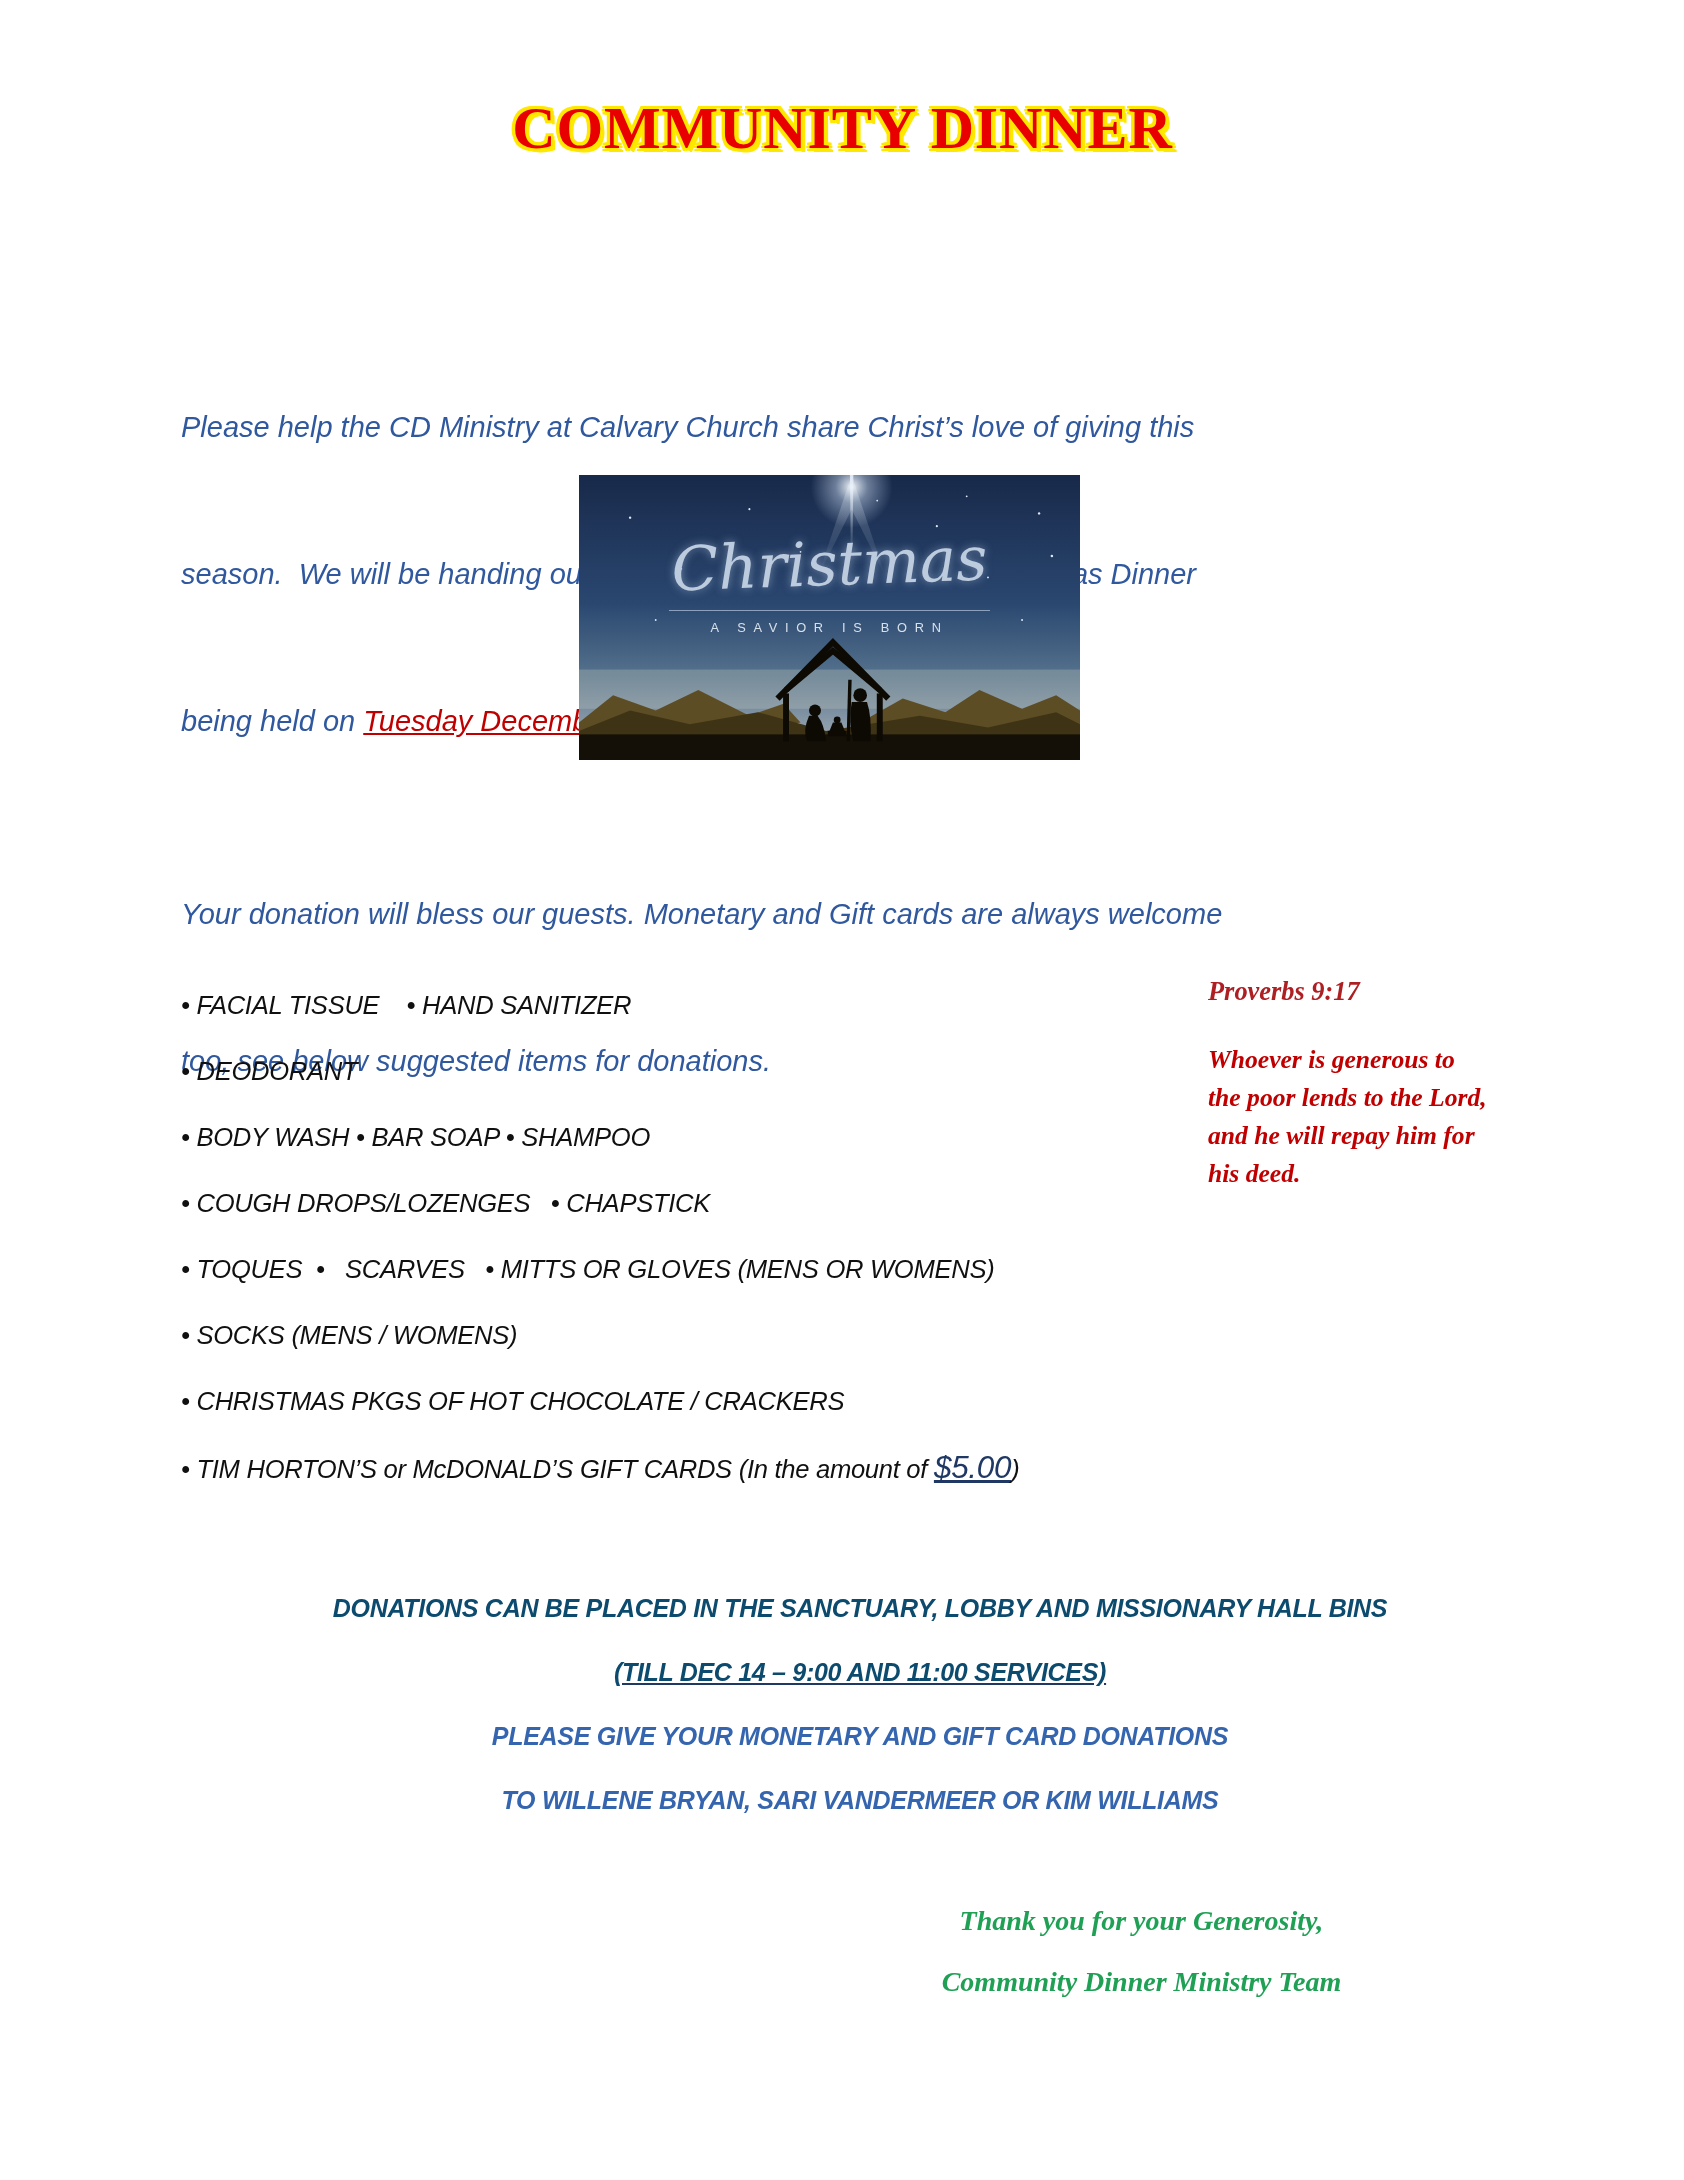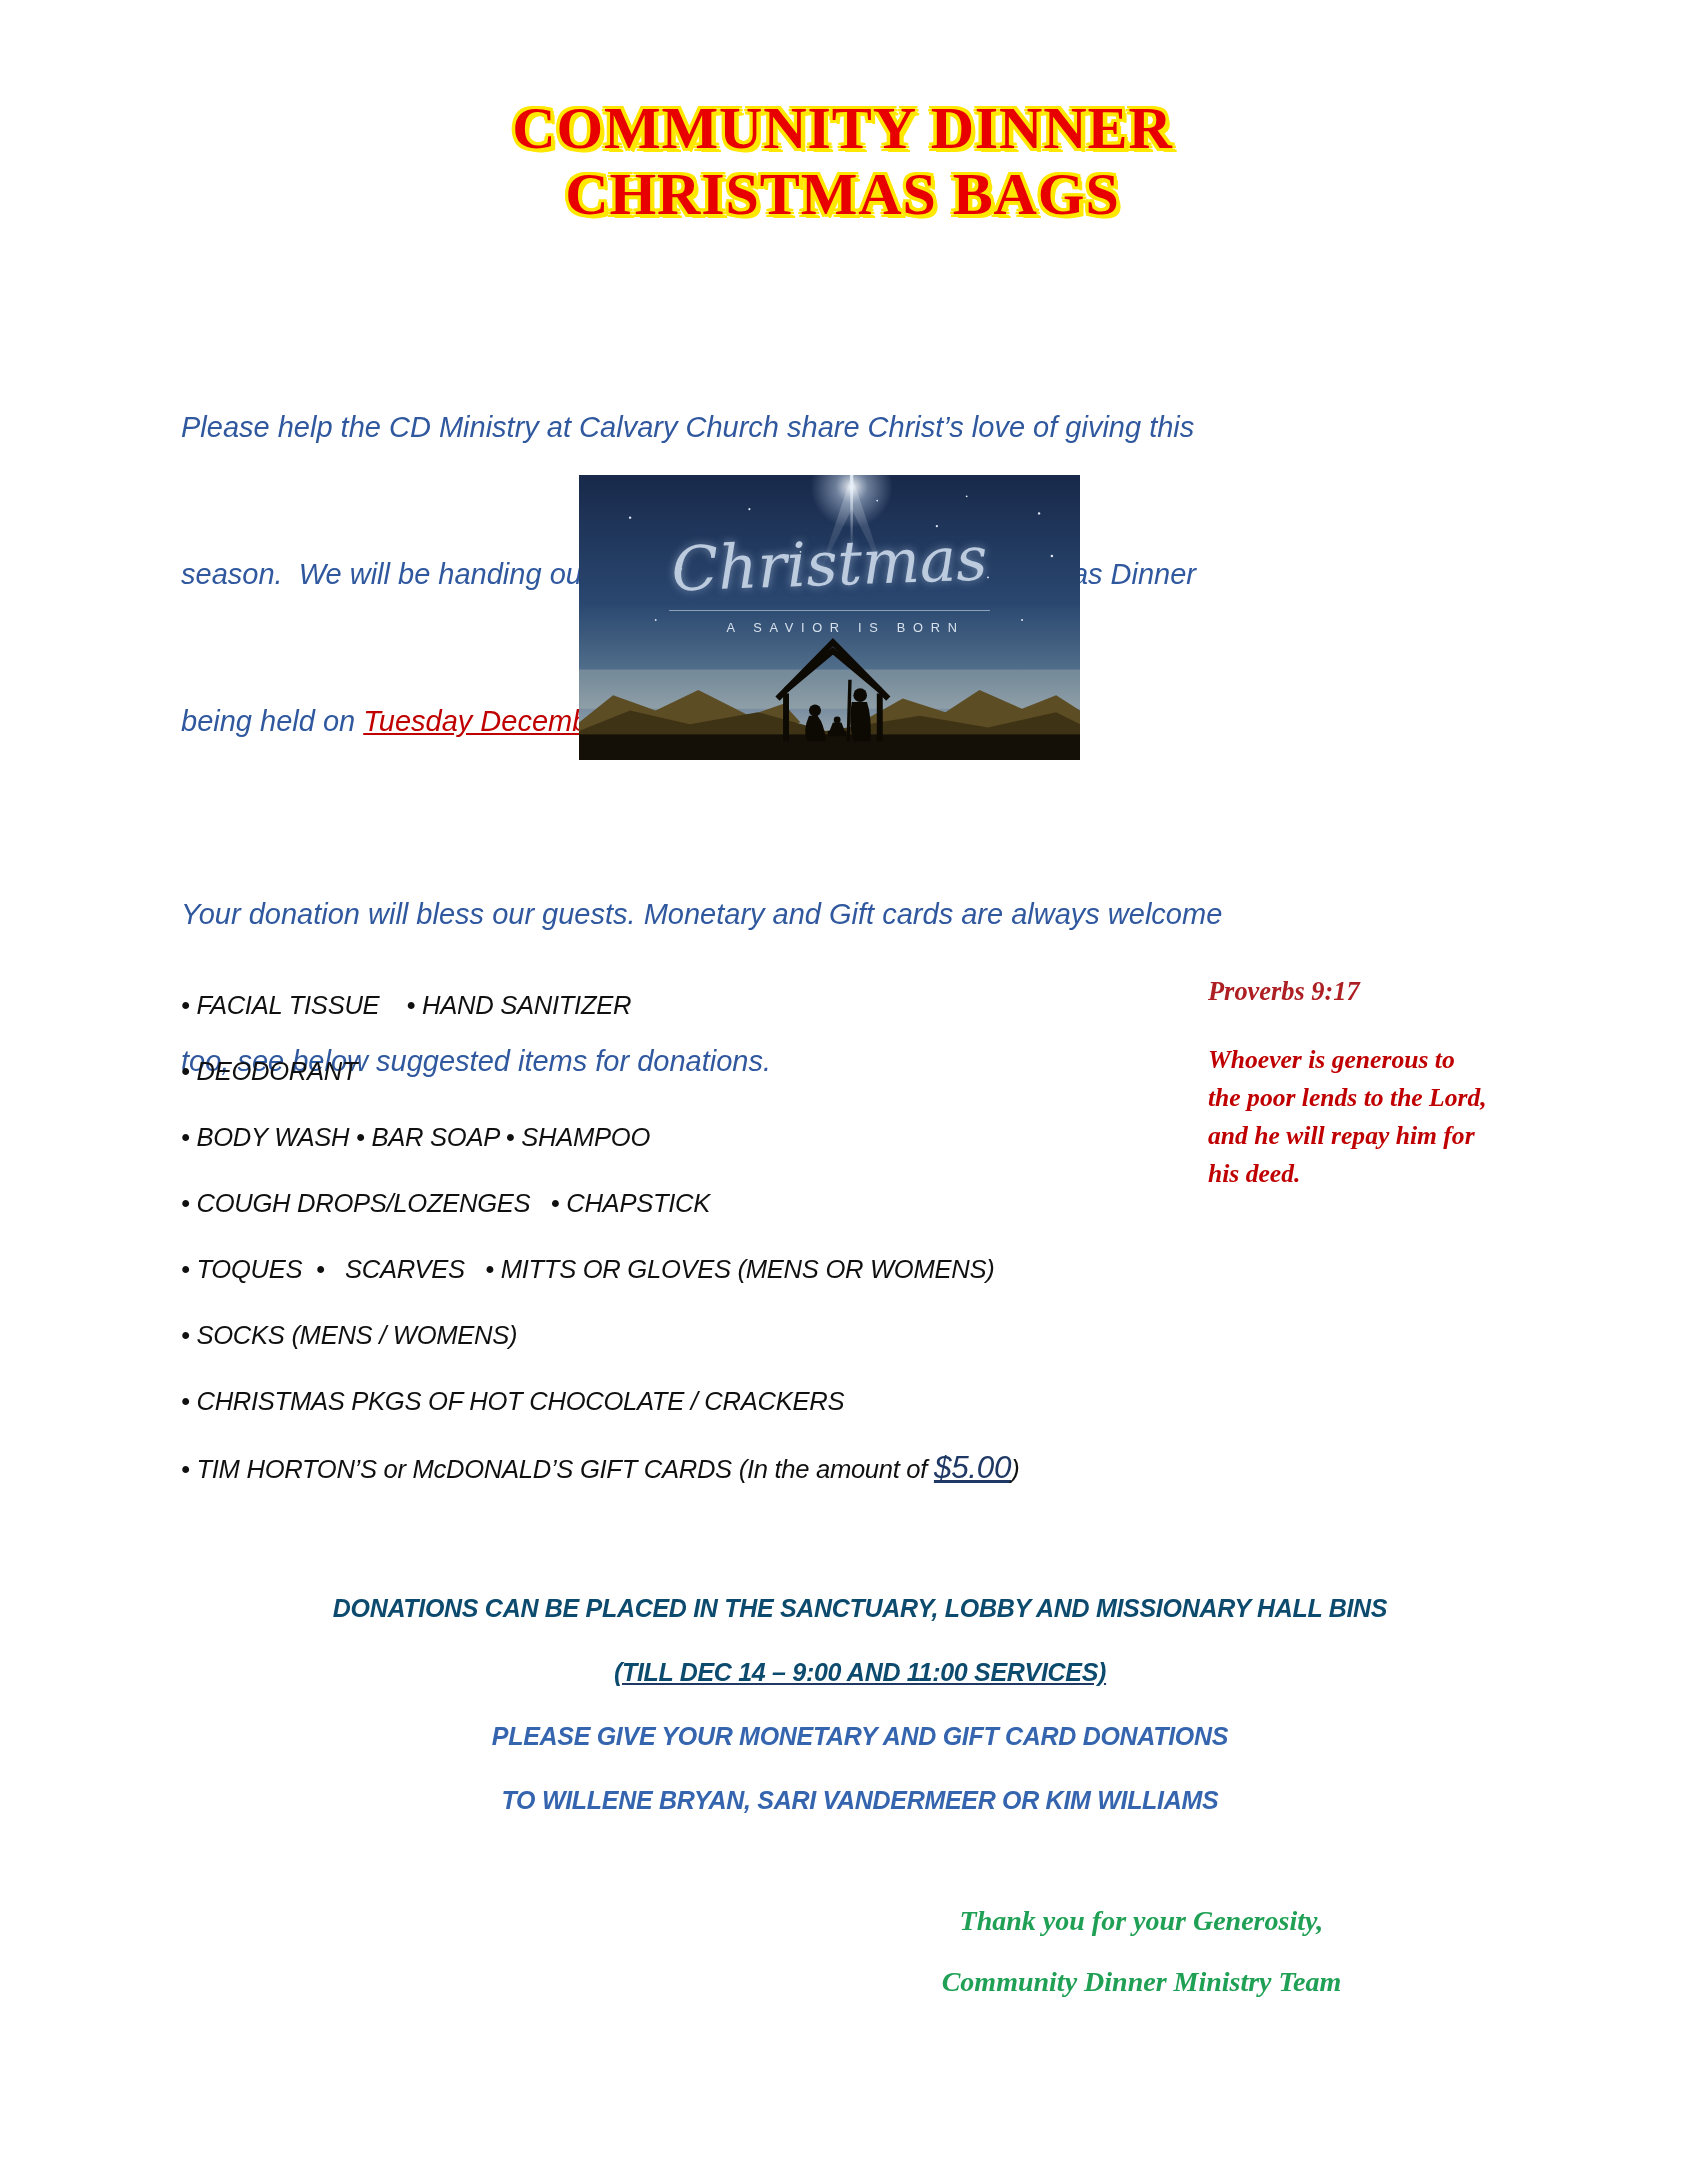--- a/index.html
+++ b/index.html
@@ -60,21 +60,20 @@
   }
   .hero-rule{
     position:absolute;left:18%;top:135px;width:64%;height:0.9px;
     background:rgba(220,232,245,.55);
   }
   .hero-sub{
     position:absolute;left:0;top:145px;width:100%;
     text-align:center;
     font-size:12.8px;letter-spacing:7.7px;
     color:#d7e1ec;
-    margin-left:16px;
   }
 
   
   .items{
     position:absolute;left:181px;top:992px;
     font-weight:normal;font-style:italic;
     font-size:25.6px;line-height:27px;
     letter-spacing:-0.3px;
     color:#101010;
   }
@@ -120,21 +119,20 @@
   }
   .closing .cline{white-space:pre;margin-bottom:32px;text-align:center;}
 </style>
 </head>
 <body>
 
 <div id="page">
 
   <div class="title-block">
     <div>COMMUNITY DINNER</div>
-    <div>CHRISTMAS BAGS</div>
   </div>
 
   <div class="para" style="top:305px;">
     <div>Please help the CD Ministry at Calvary Church share Christ’s love of giving this</div>
     <div>season.  We will be handing out gift bags to our guests at the Christmas Dinner</div>
     <div><span>being held on </span><span class="date">Tuesday December 16th</span></div>
   </div>
 
   <div class="hero">
     <svg viewBox="0 0 588 334" preserveAspectRatio="none">

